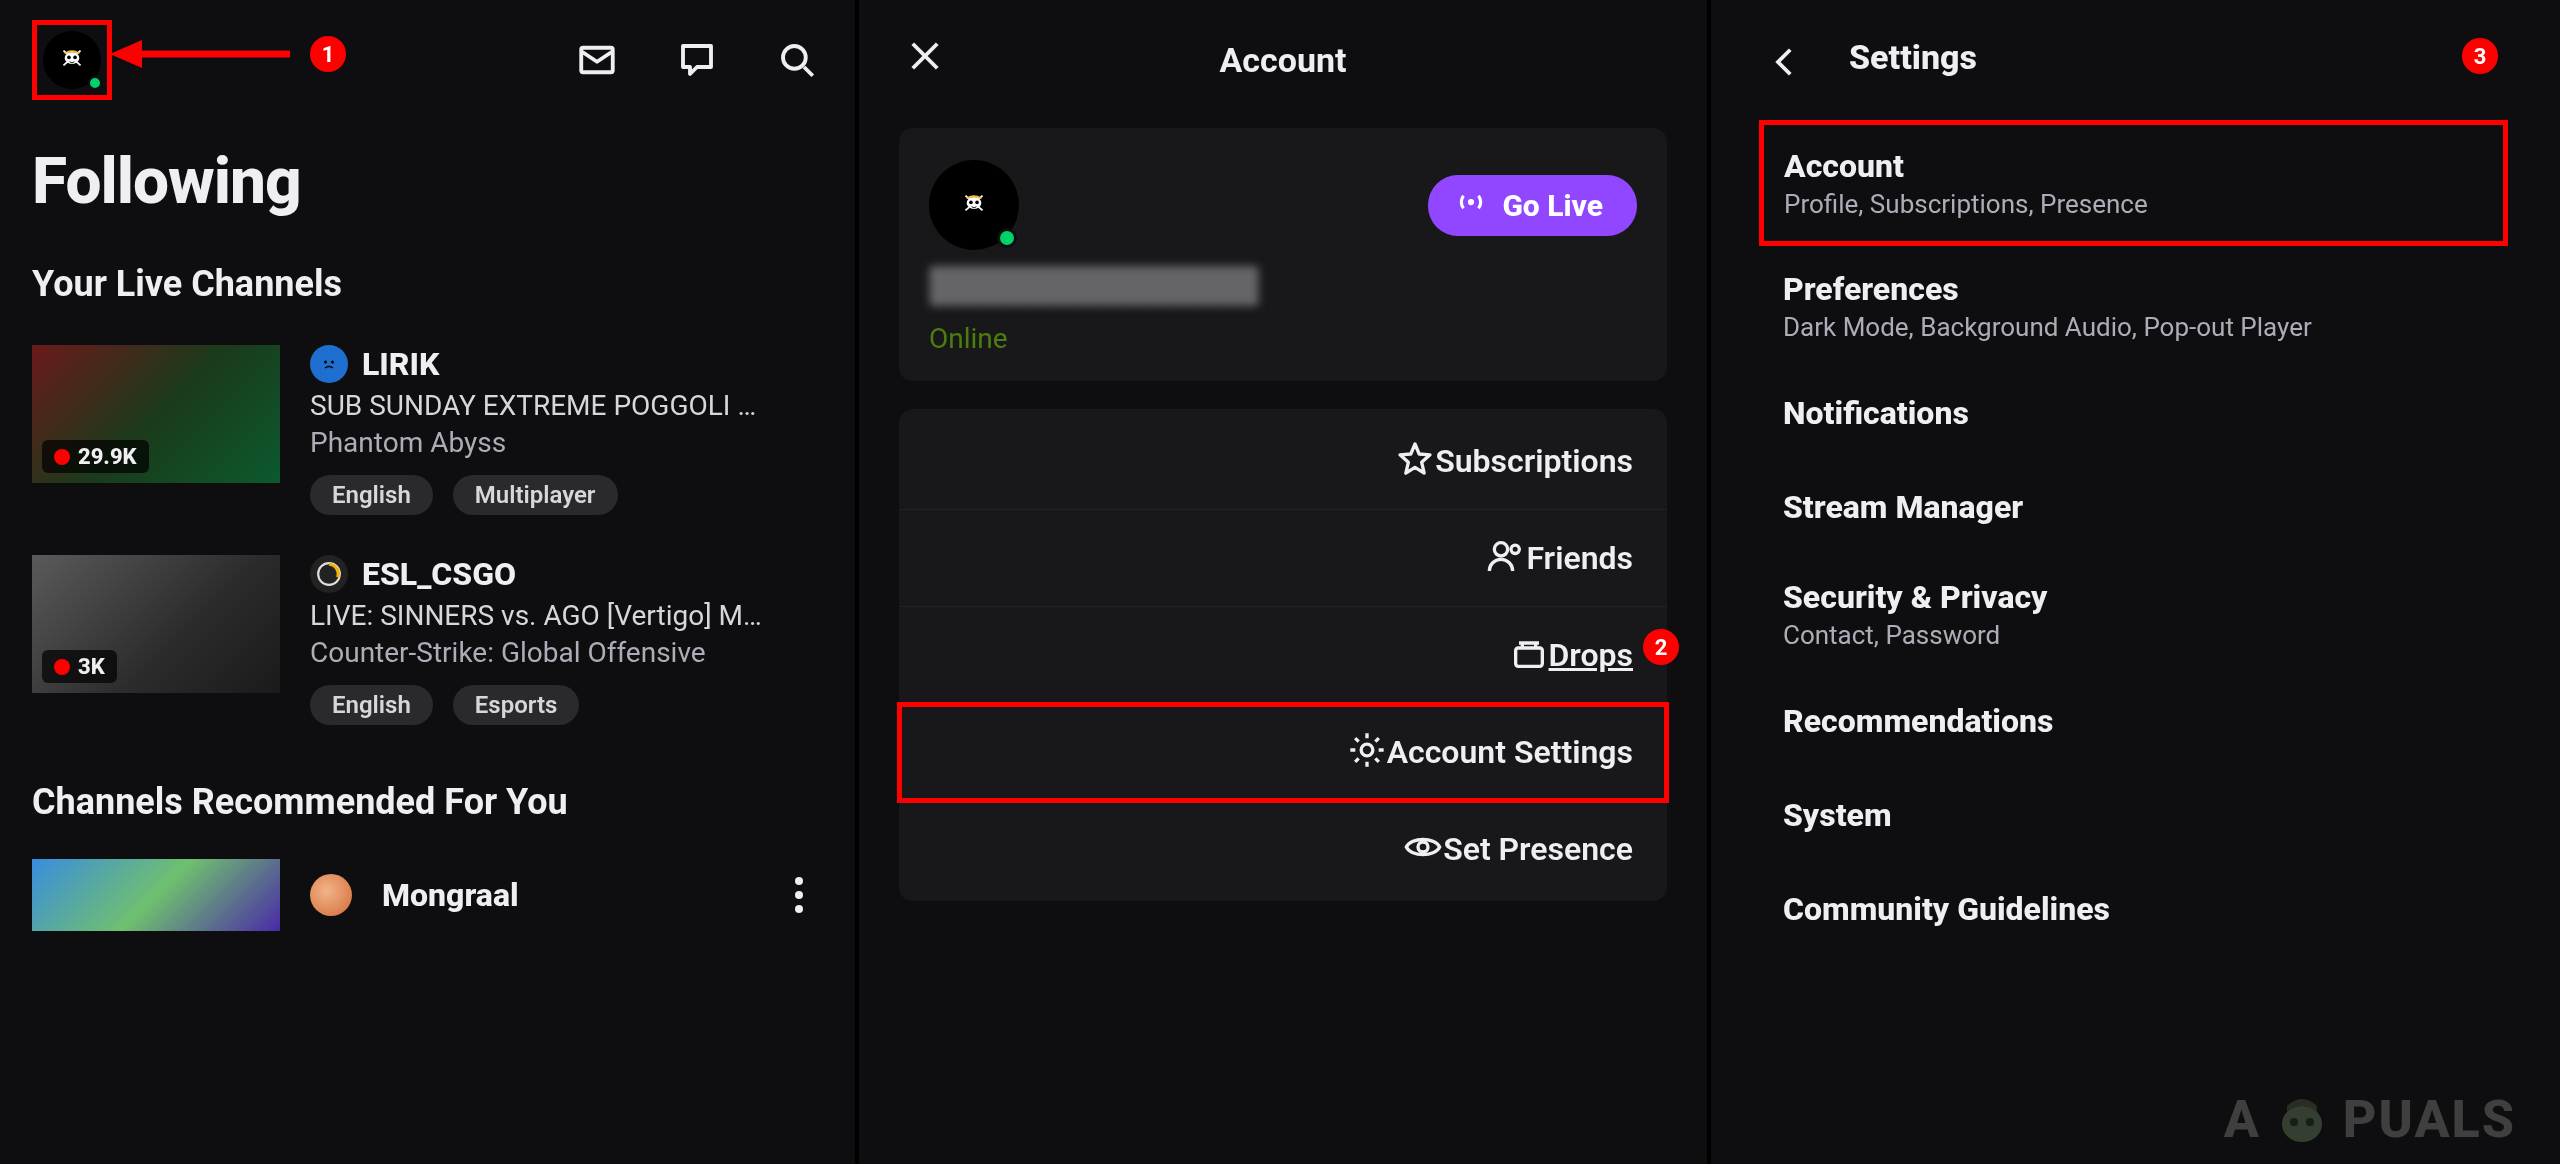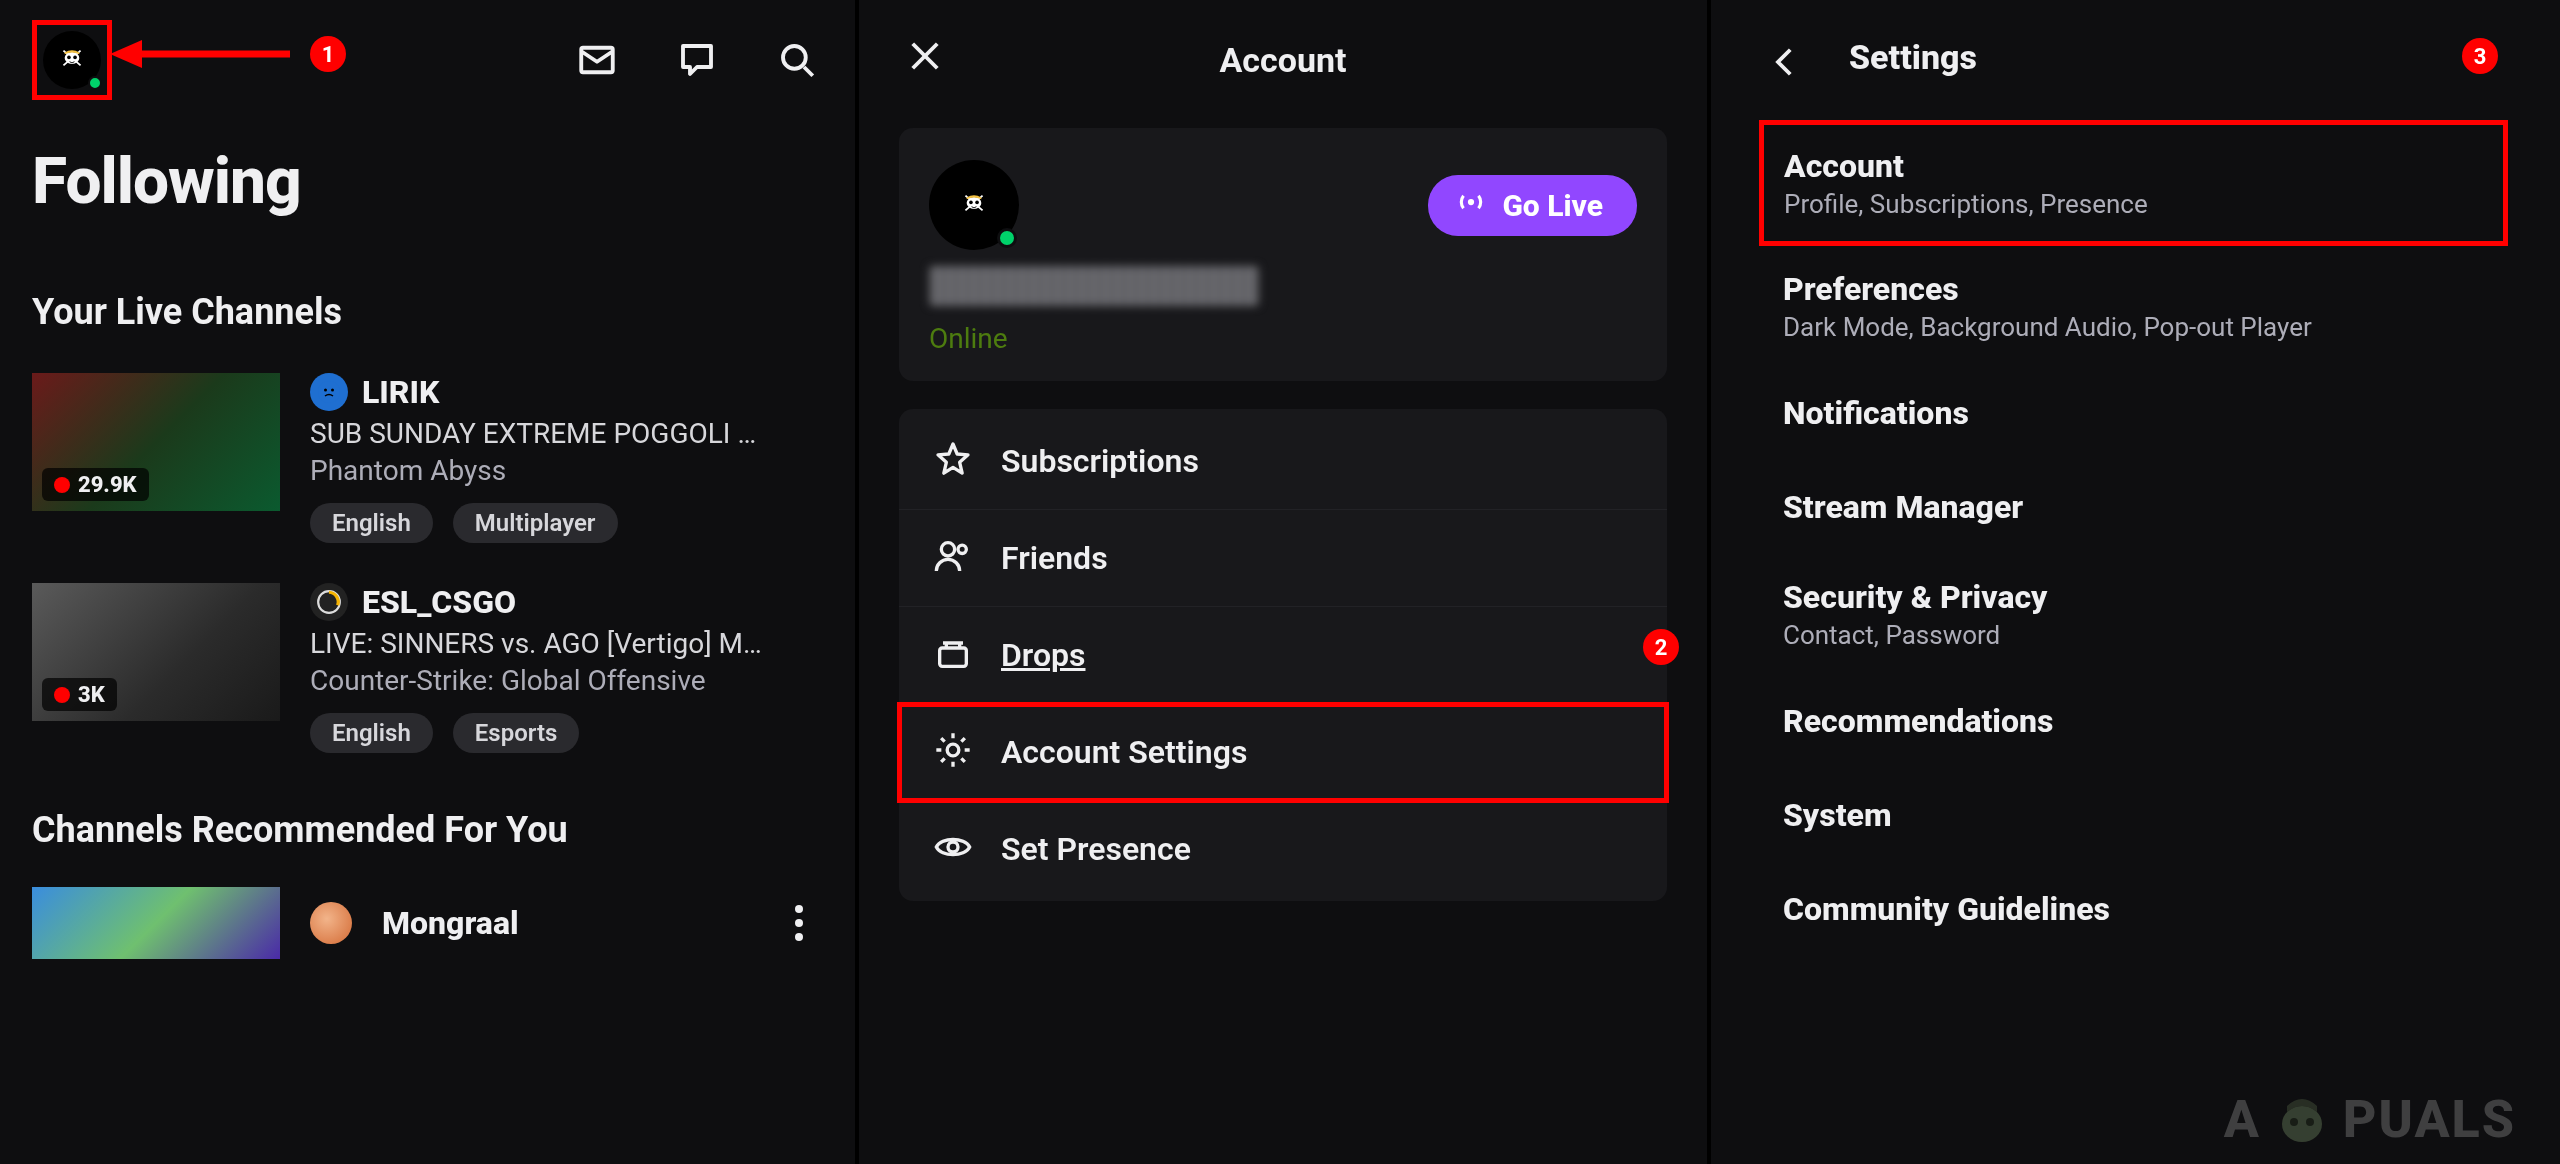--- a/index.html
+++ b/index.html
@@ -13,21 +13,21 @@
   .avatar-wrap { width: 80px; height: 80px; border: 5px solid #ff0000; padding: 4px; display:flex; align-items:center; justify-content:center; position:relative; }
   .avatar { width: 58px; height: 58px; border-radius: 50%; background:#000; display:flex; align-items:center; justify-content:center; position:relative; }
   .presence-dot { width: 14px; height:14px; border-radius:50%; background:#00d26a; border:2px solid #0e0e10; position:absolute; bottom:-1px; right:-1px; }
   .arrow-anno { position:absolute; left: 110px; top: 34px; display:flex; align-items:center; }
   .arrow-svg { width: 210px; height: 40px; }
   .anno-badge { width: 36px; height:36px; border-radius:50%; background:#ff0000; color:#fff; display:flex; align-items:center; justify-content:center; font-weight:700; font-size:22px; position:absolute; }
   .icons-right { display:flex; gap: 48px; align-items:center; }
   .icon-btn { width: 52px; height:52px; display:flex; align-items:center; justify-content:center; color:#efeff1; }
   .icon-btn svg { width: 42px; height:42px; stroke:#efeff1; fill:none; stroke-width:2.2; }
   h1.following { font-size: 64px; font-weight: 800; letter-spacing:-1px; margin-top: 40px; }
-  h2.section { font-size: 36px; font-weight: 700; margin-top: 72px; }
+  h2.section { font-size: 36px; font-weight: 700; margin-top: 44px; }
   .channel-row { display:flex; gap: 30px; margin-top: 40px; }
   .thumb { width: 248px; height: 138px; border-radius: 0; position:relative; overflow:hidden; }
   .thumb1 { background: linear-gradient(135deg, #6b1a1a 0%, #1b3a1b 50%, #0b5a2f 100%); }
   .thumb2 { background: linear-gradient(135deg, #5a5a5a 0%, #2b2b2b 60%, #1a1a1a 100%); }
   .thumb3 { background: linear-gradient(135deg, #3a8dde 0%, #6fc06f 50%, #4a2aa8 100%); height: 72px; }
   .live-pill { position:absolute; left:10px; bottom:10px; display:flex; align-items:center; gap:8px; background: rgba(0,0,0,0.7); border-radius:6px; padding:4px 12px; }
   .red-dot { width:16px; height:16px; border-radius:50%; background:#ff0000; }
   .live-count { font-weight:800; font-size:22px; }
   .ch-meta { flex:1; min-width:0; }
   .ch-title-row { display:flex; align-items:center; gap:14px; }
@@ -49,21 +49,21 @@
   .card { background:#18181b; border-radius:14px; margin-top: 28px; }
   .profile-card { padding: 32px 30px 26px 30px; display:flex; flex-direction:column; gap: 16px;}
   .pc-top { display:flex; align-items:center; justify-content:space-between; }
   .pc-avatar { width:90px; height:90px; border-radius:50%; background:#000; display:flex; align-items:center; justify-content:center; position:relative;}
   .pc-avatar .presence-dot{ width:20px; height:20px; bottom:2px; right:2px; border-width:3px;}
   .go-live { background:#9147ff; color:#fff; border-radius:30px; padding:12px 34px 12px 28px; display:flex; align-items:center; gap:16px; font-weight:800; font-size:30px; }
   .go-live svg{ width:30px; height:30px; stroke:#fff; fill:none; stroke-width:2.5;}
   .username-blur { width: 330px; height: 40px; background: repeating-linear-gradient(90deg, #5c5c60 0 6px, #6d6d72 6px 12px); filter: blur(4px); border-radius:4px; }
   .status-line { font-size:28px; color:#4d7c0f; }
   .menu-card { margin-top: 28px; padding: 4px 0; }
-  .menu-item { display:flex; align-items:center; gap: 28px; padding: 26px 34px; border-bottom: 1px solid #222226; position:relative;}
+  .menu-item { display:flex; align-items:center; padding: 26px 34px; border-bottom: 1px solid #222226; position:relative;justify-content:flex-end;}
   .menu-item:last-child{ border-bottom:none;}
   .menu-item svg{ width:40px; height:40px; stroke:#efeff1; fill:none; stroke-width:2;}
   .menu-label { font-size:32px; font-weight:600; }
   .hl-red { outline: 5px solid #ff0000; outline-offset:-3px; }
   
   .p3 { width: 845px; padding: 20px 48px; position:relative; }
   .p3-header { height: 74px; display:flex; align-items:center; position:relative; }
   .p3-back { position:absolute; left:0; top:16px; }
   .p3-title { font-size:34px; font-weight:800; margin-left:90px; }
   .settings-list { margin-top: 26px; display:flex; flex-direction:column; }

